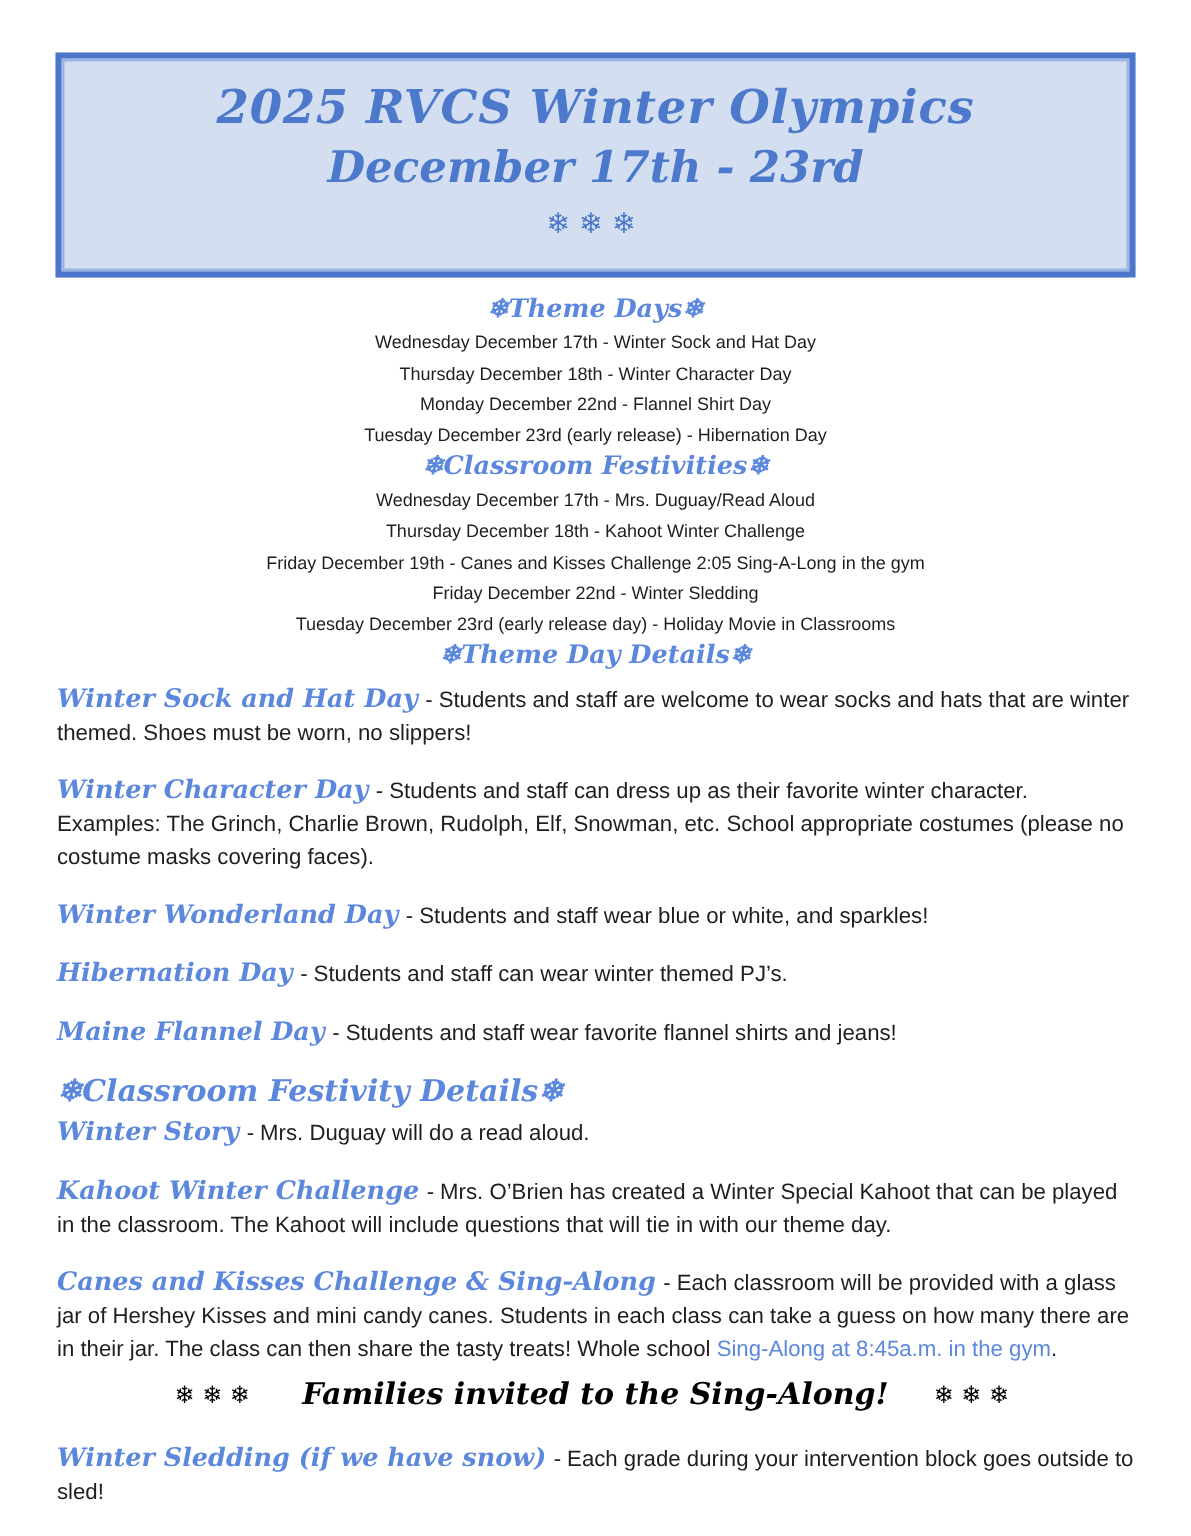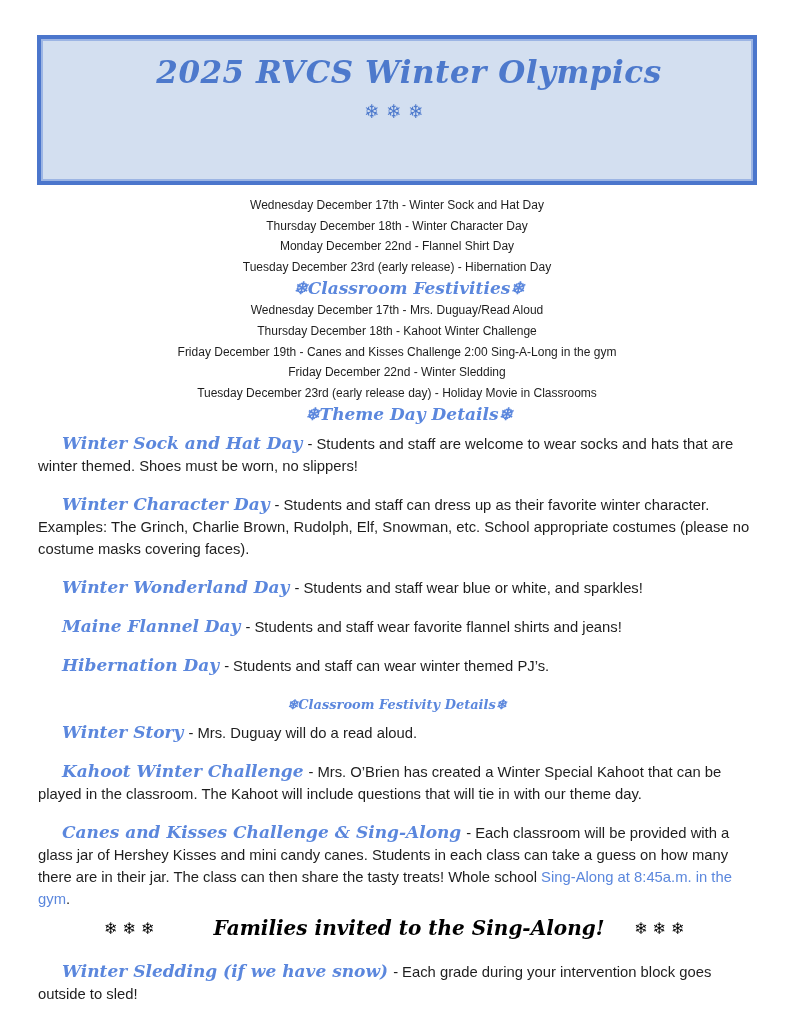--- a/index.html
+++ b/index.html
@@ -23,21 +23,20 @@
     background: #d3dff0;
     border: 4px solid #4b76cc;
     box-shadow: inset 0 0 0 2px #9cb5e4;
     text-align: center;
     padding-top: 13px;
   }
   .script {
     font-family: "DejaVu Serif", serif;
     font-style: italic;
     font-weight: 700;
-    margin-left: 24px;
   }
   .header-title {
     font-size: 31px;
     line-height: 40px;
     color: #4d79cc;
     letter-spacing: 0.5px;
   }
   .header-dates {
     font-size: 29px;
     line-height: 38px;
@@ -70,22 +69,22 @@
     line-height: 22px;
     margin-bottom: 16px;
     color: #1e1e1e;
   }
   .entry-title {
     font-size: 17px;
     color: #5b87dd;
   }
   .sep { margin: 0 4px 0 5px; font-weight: 400; }
   .mid-heading {
-    text-align: center;
-    font-size: 13px;
+    text-align: left;
+    font-size: 20px;
     line-height: 23px;
     color: #5b87dd;
     margin: 2px 0 5px 0;
   }
   .highlight {
     font-weight: 400;
     color: #5b87dd;
   }
   .families-banner {
     text-align: center;
@@ -104,33 +103,35 @@
     margin: 0 30px;
   }
 </style>
 </head>
 <body>
 
 <div class="page">
 
   <div class="header-box">
     <div class="header-title script">2025 RVCS Winter Olympics</div>
+    <div class="header-dates script">December 17th - 23rd</div>
     <div class="header-flakes">❄❄❄</div>
   </div>
 
   <div class="center-block">
+    <div class="list-heading script">❄Theme Days❄</div>
     <div class="list-line">Wednesday December 17th - Winter Sock and Hat Day</div>
     <div class="list-line">Thursday December 18th - Winter Character Day</div>
     <div class="list-line">Monday December 22nd - Flannel Shirt Day</div>
     <div class="list-line">Tuesday December 23rd (early release) - Hibernation Day</div>
 
     <div class="list-heading script">❄Classroom Festivities❄</div>
     <div class="list-line">Wednesday December 17th - Mrs. Duguay/Read Aloud</div>
     <div class="list-line">Thursday December 18th - Kahoot Winter Challenge</div>
-    <div class="list-line">Friday December 19th - Canes and Kisses Challenge 2:00 Sing-A-Long in the gym</div>
+    <div class="list-line">Friday December 19th - Canes and Kisses Challenge 2:05 Sing-A-Long in the gym</div>
     <div class="list-line">Friday December 22nd  - Winter Sledding</div>
     <div class="list-line">Tuesday December 23rd (early release day) - Holiday Movie in Classrooms</div>
 
     <div class="list-heading script">❄Theme Day Details❄</div>
   </div>
 
   <div class="details">
 
     <div class="entry">
       <span class="entry-title script">Winter Sock and Hat Day</span><span class="sep">-</span><span>Students and staff are welcome to wear socks and hats that are winter themed. Shoes must be worn, no slippers!</span>
@@ -138,25 +139,25 @@
 
     <div class="entry">
       <span class="entry-title script">Winter Character Day</span><span class="sep">-</span><span>Students and staff can dress up as their favorite winter character. Examples: The Grinch, Charlie Brown, Rudolph, Elf, Snowman, etc. School appropriate costumes (please no costume masks covering faces).</span>
     </div>
 
     <div class="entry">
       <span class="entry-title script">Winter Wonderland Day</span><span class="sep">-</span><span>Students and staff wear blue or white, and sparkles!</span>
     </div>
 
     <div class="entry">
-      <span class="entry-title script">Maine Flannel Day</span><span class="sep">-</span><span>Students and staff wear favorite flannel shirts and jeans!</span>
+      <span class="entry-title script">Hibernation Day</span><span class="sep">-</span><span>Students and staff can wear winter themed PJ’s.</span>
     </div>
 
     <div class="entry">
-      <span class="entry-title script">Hibernation Day</span><span class="sep">-</span><span>Students and staff can wear winter themed PJ’s.</span>
+      <span class="entry-title script">Maine Flannel Day</span><span class="sep">-</span><span>Students and staff wear favorite flannel shirts and jeans!</span>
     </div>
 
     <div class="mid-heading script">❄Classroom Festivity Details❄</div>
 
     <div class="entry">
       <span class="entry-title script">Winter Story</span><span class="sep">-</span><span>Mrs. Duguay will do a read aloud.</span>
     </div>
 
     <div class="entry">
       <span class="entry-title script">Kahoot Winter Challenge</span><span class="sep">-</span><span>Mrs. O’Brien has created a Winter Special Kahoot that can be played in the classroom. The Kahoot will include questions that will tie in with our theme day.</span>

